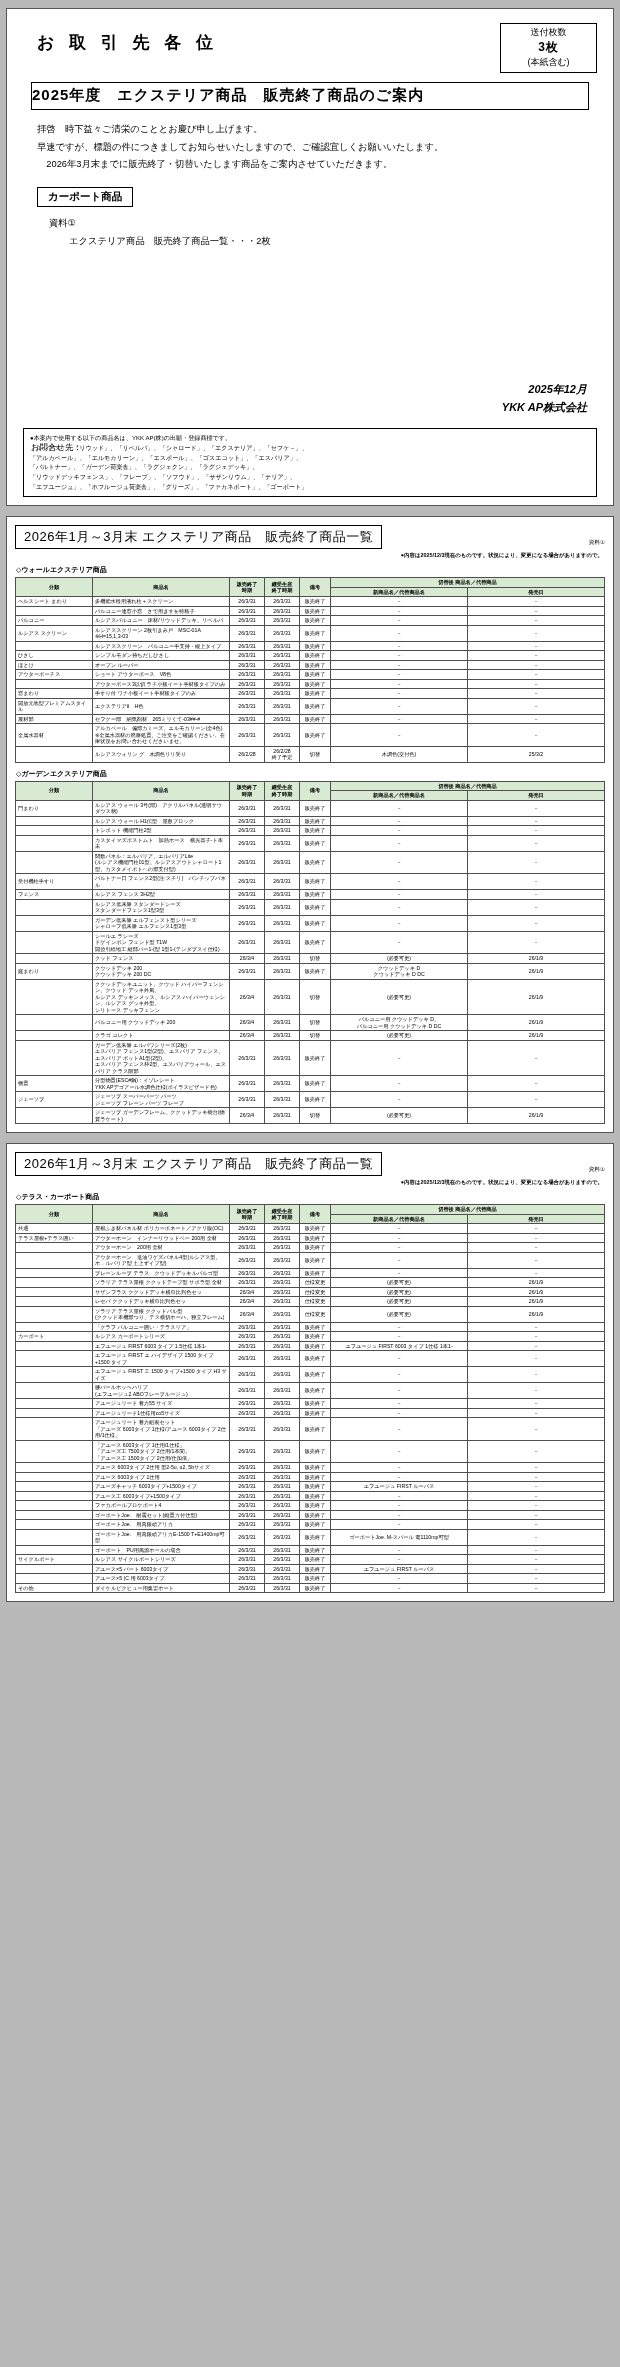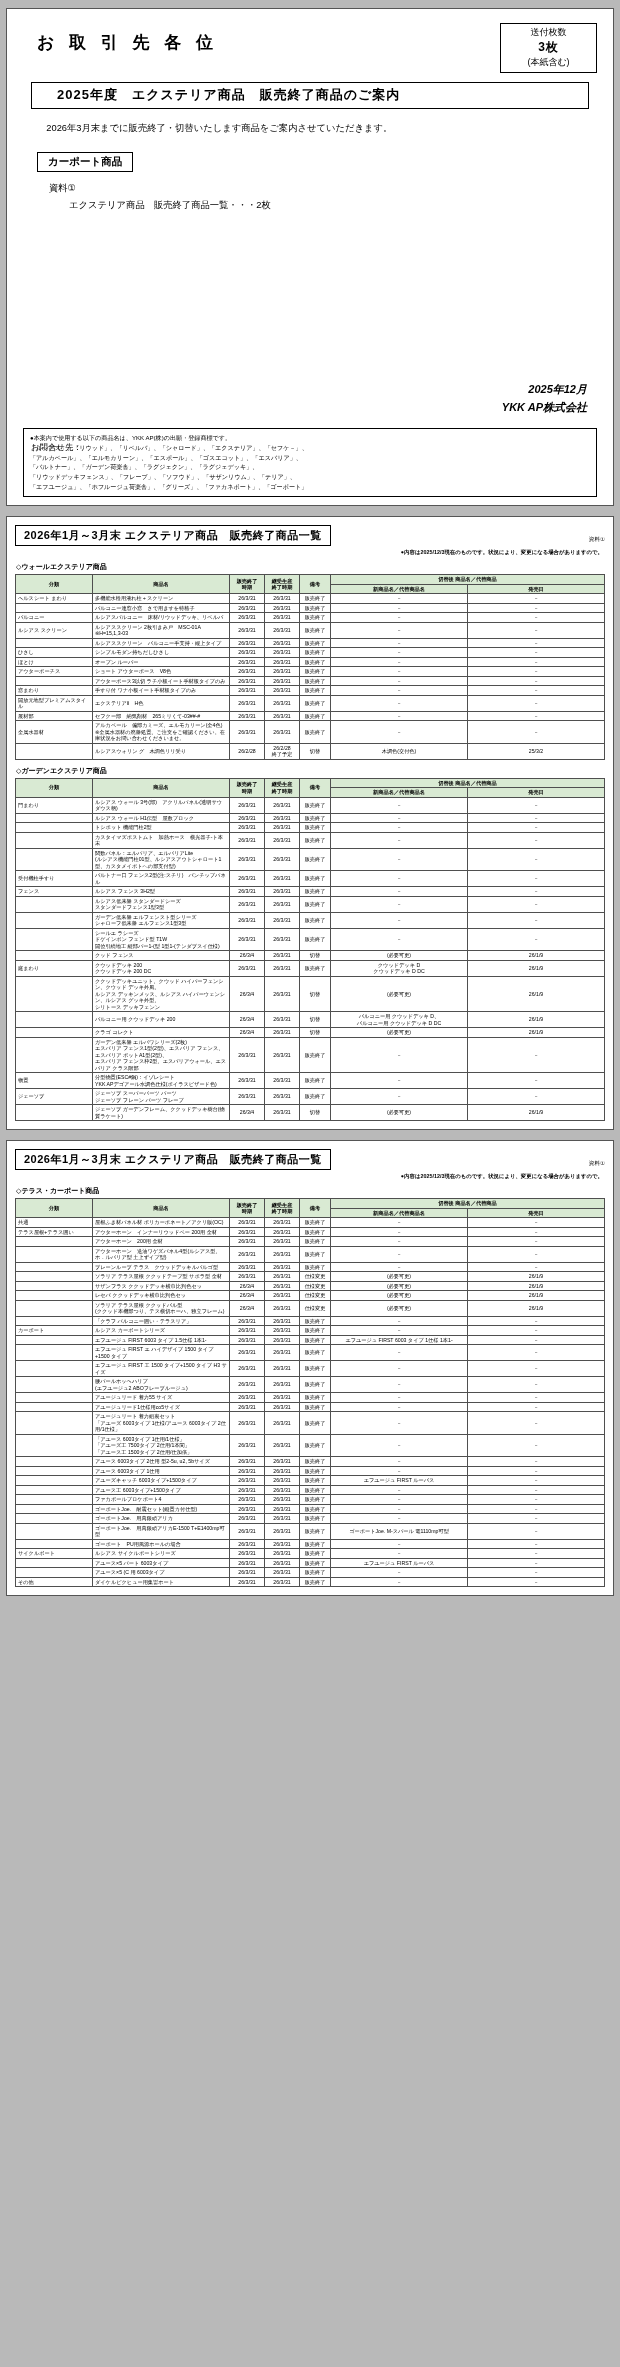--- a/index.html
+++ b/index.html
@@ -6,33 +6,33 @@
   body{font-family:"Liberation Sans","DejaVu Sans",sans-serif;}
   .page{width:620px;margin:0 auto;background:#b9b9b9;}
 
   
   .sheet{background:#fff;border:1px solid #555;box-sizing:border-box;}
   #sheet1{margin:8px 6px 0 6px;padding:14px 16px 10px 16px;height:498px;position:relative;}
   .cover-top{display:flex;justify-content:space-between;align-items:flex-start;}
   .cover-title{font-size:17px;letter-spacing:5px;font-weight:bold;padding:8px 0 0 14px;}
   .copies-box{border:1px solid #000;width:95px;text-align:center;font-size:9px;line-height:1.45;padding:2px 0 3px 0;}
   .copies-box .n{font-size:12px;font-weight:bold;letter-spacing:1px;}
-  .cover-band{border:1px solid #000;margin:9px 8px 0 8px;padding:3px 0 4px 25px;font-size:13px;font-weight:bold;letter-spacing:1px;}
+  .cover-band{border:1px solid #000;margin:9px 8px 0 8px;padding:3px 0 4px 0;font-size:15px;font-weight:bold;letter-spacing:1px;}
   .cover-body{margin:11px 14px 0 14px;font-size:9.3px;line-height:1.85;}
   .docs-head{display:inline-block;border:1px solid #000;padding:2px 10px;font-size:10.5px;font-weight:bold;margin:14px 0 0 14px;}
   .docs-list{margin:8px 0 0 26px;font-size:9.3px;line-height:1.9;}
   .docs-list .ind{display:block;margin-left:20px;}
   .sign{position:absolute;right:26px;bottom:88px;text-align:right;font-size:11px;line-height:1.7;font-weight:bold;font-style:italic;}
   .trademark{position:absolute;left:16px;right:16px;bottom:8px;border:1px solid #000;padding:4px 6px;font-size:6.1px;line-height:1.62;}
   .contact{position:absolute;left:24px;bottom:52px;font-size:8.4px;}
 
   
   .listsheet{margin:10px 6px 0 6px;padding:8px 8px 8px 8px;}
   .ls-head{display:flex;justify-content:space-between;align-items:flex-end;}
-  .ls-title{border:1px solid #000;padding:2px 8px;font-size:11px;font-weight:bold;letter-spacing:.5px;}
+  .ls-title{border:1px solid #000;padding:2px 8px;font-size:13px;font-weight:normal;letter-spacing:.5px;}
   .ls-rev{font-size:5.6px;padding-bottom:2px;}
   .ls-note{text-align:right;font-size:5.4px;margin:3px 2px 2px 0;font-weight:bold;}
   .grp{font-size:7px;font-weight:bold;margin:6px 0 2px 1px;}
 
   table.lst{width:100%;border-collapse:collapse;table-layout:fixed;font-size:5.2px;}
   table.lst th,table.lst td{border:.5px solid #4f4f4f;padding:1px 2px;vertical-align:middle;line-height:1.25;}
   table.lst thead th{background:#d9ead3;text-align:center;font-weight:bold;font-size:5.2px;}
   table.lst thead th.sub{background:#d9ead3;}
   td.c{text-align:center;}
   td.cat{background:#fff;}
@@ -54,20 +54,22 @@
       <div class="copies-box">
         <div>送付枚数</div>
         <div class="n">3枚</div>
         <div>(本紙含む)</div>
       </div>
     </div>
 
     <div class="cover-band">2025年度　エクステリア商品　販売終了商品のご案内</div>
 
     <div class="cover-body">
+      <div>拝啓　時下益々ご清栄のこととお慶び申し上げます。</div>
+      <div>早速ですが、標題の件につきましてお知らせいたしますので、ご確認宜しくお願いいたします。</div>
       <div>　2026年3月末までに販売終了・切替いたします商品をご案内させていただきます。</div>
     </div>
 
     <div class="docs-head">カーポート商品</div>
     <div class="docs-list">
       <div>資料①</div>
       <div class="ind">エクステリア商品　販売終了商品一覧・・・2枚</div>
     </div>
 
     <div class="contact">お問合せ先：</div>

